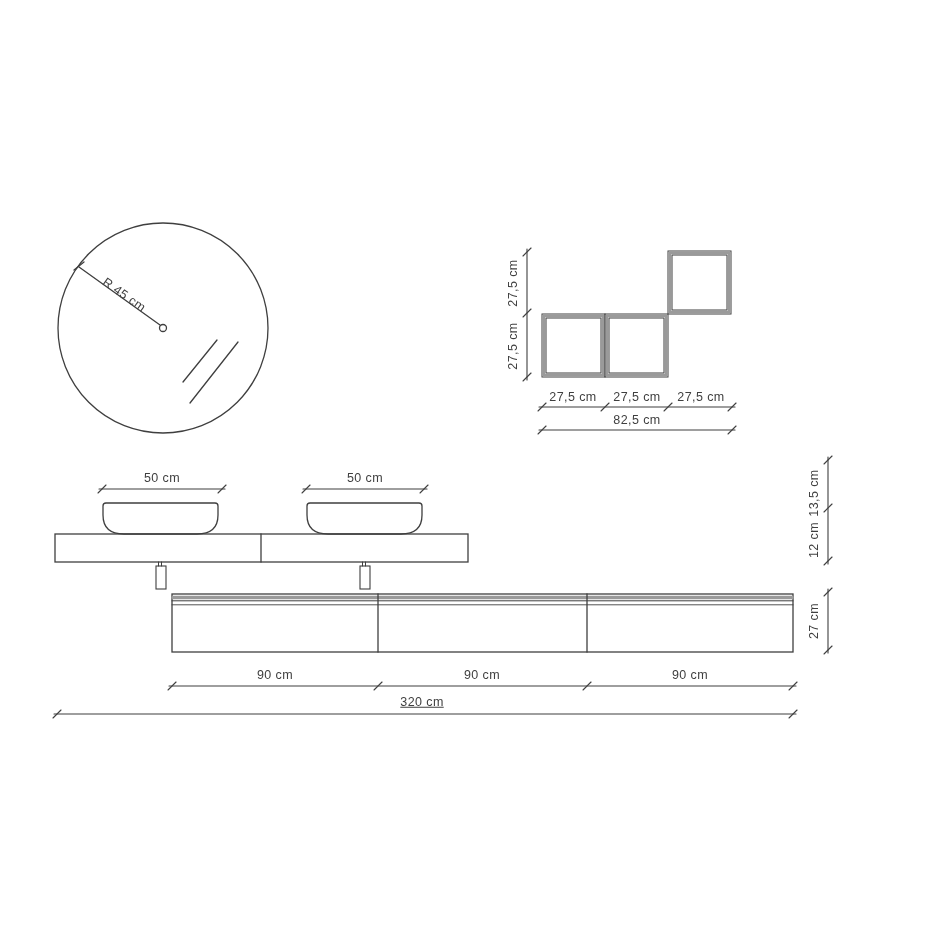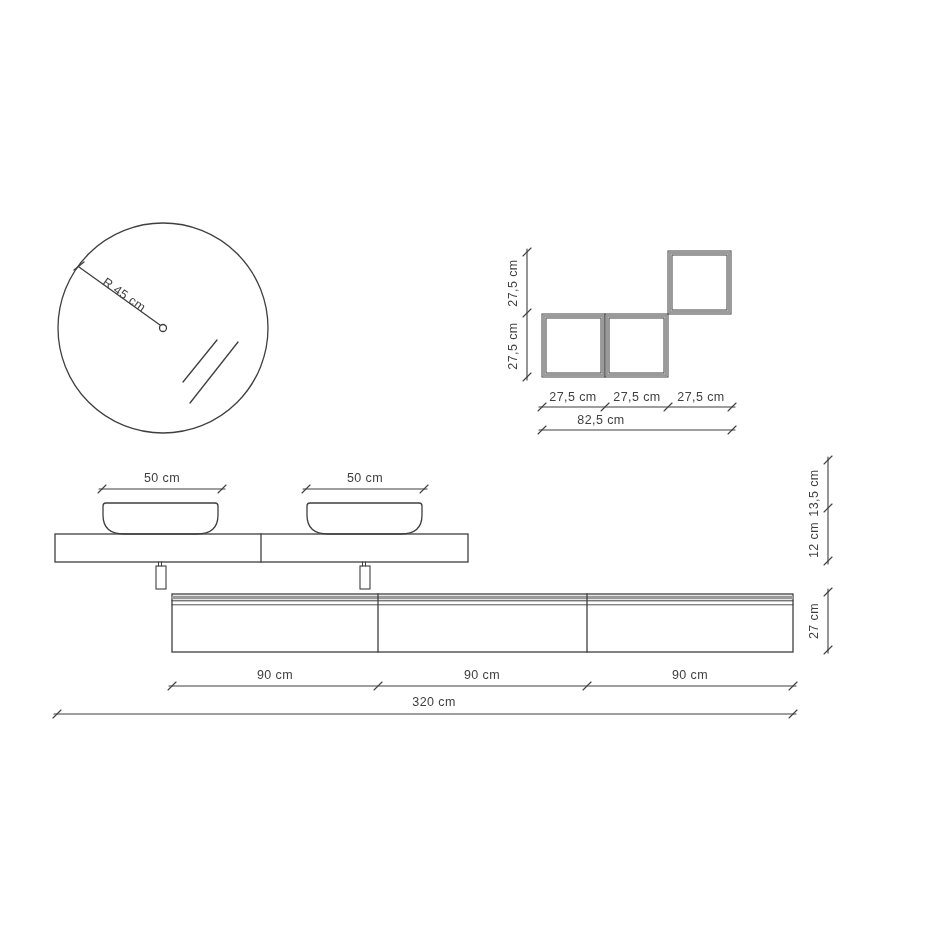--- a/index.html
+++ b/index.html
@@ -152,28 +152,28 @@
   </svg>
 
   <div class="lbl rot-radius" style="left:124px; top:295px;">R 45 cm</div>
 
   <div class="lbl rot-ccw" style="left:513px; top:283px;">27,5 cm</div>
   <div class="lbl rot-ccw" style="left:513px; top:346px;">27,5 cm</div>
 
   <div class="lbl" style="left:573px; top:397px;">27,5 cm</div>
   <div class="lbl" style="left:637px; top:397px;">27,5 cm</div>
   <div class="lbl" style="left:701px; top:397px;">27,5 cm</div>
-  <div class="lbl" style="left:601px; top:420px;">82,5 cm</div>
+  <div class="lbl" style="left:637px; top:420px;">82,5 cm</div>
 
   <div class="lbl" style="left:162px; top:478px;">50 cm</div>
   <div class="lbl" style="left:365px; top:478px;">50 cm</div>
 
   <div class="lbl rot-ccw" style="left:814px; top:493px;">13,5 cm</div>
   <div class="lbl rot-ccw" style="left:814px; top:540px;">12 cm</div>
   <div class="lbl rot-ccw" style="left:814px; top:621px;">27 cm</div>
 
   <div class="lbl" style="left:275px; top:675px;">90 cm</div>
   <div class="lbl" style="left:482px; top:675px;">90 cm</div>
   <div class="lbl" style="left:690px; top:675px;">90 cm</div>
 
-  <div class="lbl" style="left:434px; top:702px;">320 cm</div>
+  <div class="lbl" style="left:422px; top:702px;text-decoration:underline;">320 cm</div>
 
 </div>
 
 </body></html>

